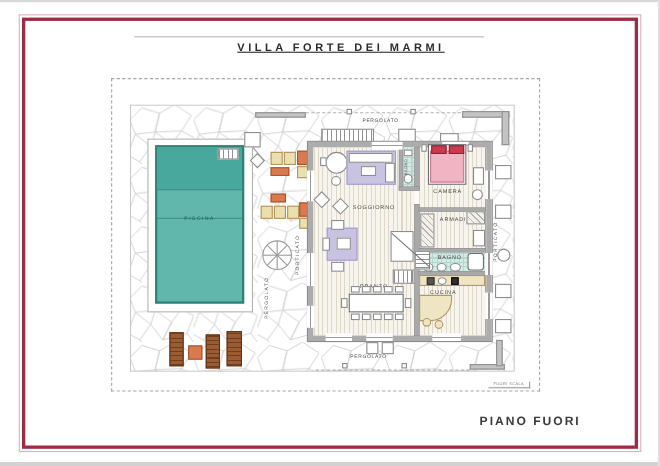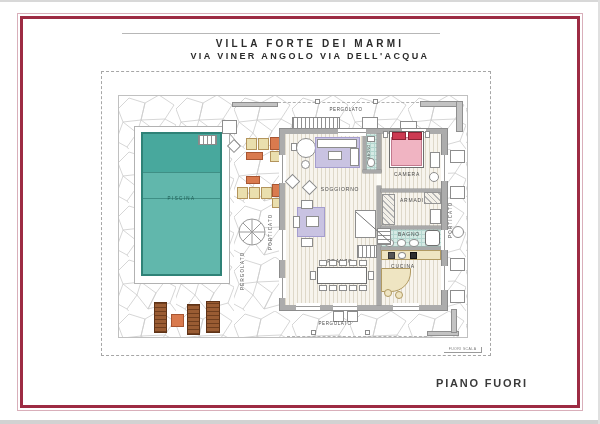--- a/index.html
+++ b/index.html
@@ -52,22 +52,21 @@
 </style>
 </head>
 <body>
 
 <div class="page">
 
   <div class="o frame-outer" style="left:17px;top:13px;width:566px;height:398px;"></div>
   <div class="o frame-main" style="left:20px;top:16px;width:560px;height:392px;"></div>
 
   <div class="o title-rule" style="left:122px;top:33px;width:318px;"></div>
-  <div class="o title-line t1" style="left:160px;top:38px;">VILLA FORTE DEI MARMI</div>
-  <div class="o title-line t2" style="left:160px;top:51px;">VIA VINER ANGOLO VIA DELL'ACQUA</div>
+  <div class="o title-line t1" style="left:160px;top:38px;text-decoration:underline;">VILLA FORTE DEI MARMI</div>
 
   <div class="o boundary" style="left:101px;top:71px;width:390px;height:285px;"></div>
 
   <svg class="o" style="left:118px;top:95px;" width="350" height="243">
     <defs>
       <pattern id="crazy" width="58" height="54" patternUnits="userSpaceOnUse">
         <g stroke="#cbcbcb" stroke-width="0.8" fill="none">
           <path d="M0 14 L11 3 L27 8 L23 25 L5 27 Z"></path>
           <path d="M27 8 L41 0 L56 10 L47 24 L23 25 Z"></path>
           <path d="M5 27 L19 38 L9 52 L-2 46 Z"></path>

